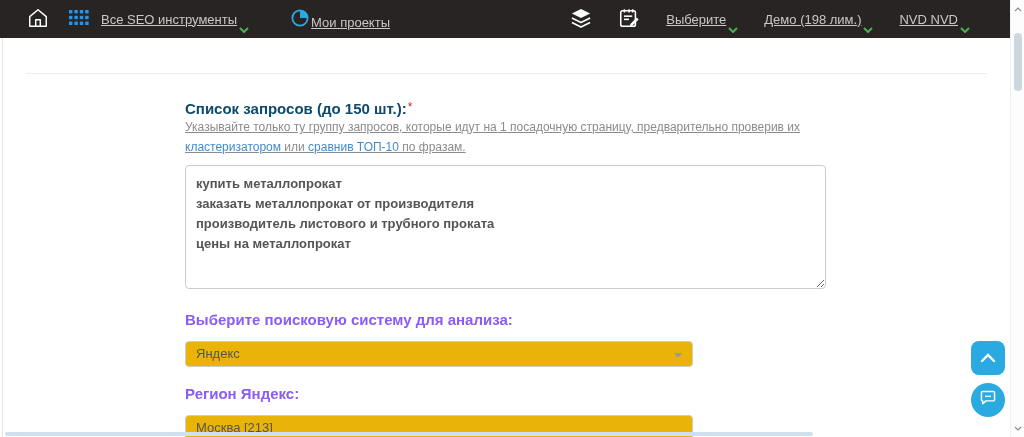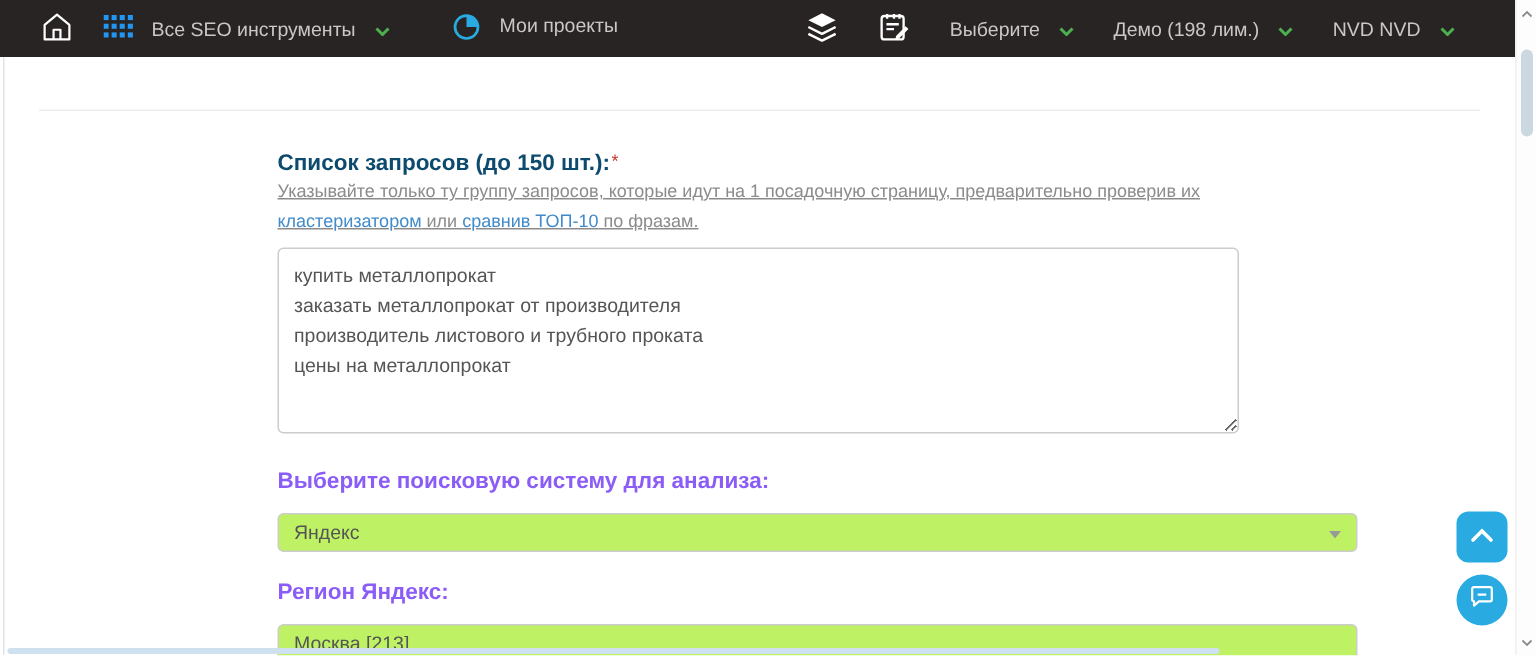--- a/index.html
+++ b/index.html
@@ -6,21 +6,21 @@
   html,body { width:1024px; height:437px; overflow:hidden; }
   body { font-family:"Liberation Sans", sans-serif; background:#fff; }
   #stage { position:relative; width:1024px; height:437px; background:#fff; overflow:hidden; }
 
   
   .topbar {
     position:absolute; left:0; top:0; width:1010px; height:38px;
     background:#282424; display:flex; align-items:center; color:#c9c7c7;
     font-size:13px;
   }
-  .tb-item { display:flex; align-items:flex-start; gap:13px; cursor:pointer; white-space:nowrap; }
+  .tb-item { display:flex; align-items:flex-end; gap:2px; cursor:pointer; white-space:nowrap;text-decoration:underline; }
   .tb-text { color:#c9c7c7; }
   .chev-green { width:10px; height:6px; display:inline-block; }
   .home-wrap { margin-left:27px; }
   .grid-wrap { margin-left:20px; }
   .alltools-wrap { margin-left:12px; }
   .proj-wrap { margin-left:42px; }
   .tb-right { margin-left:auto; display:flex; align-items:center; gap:26px; margin-right:40px; }
   .tb-iconbtn { display:flex; align-items:center; }
 
   
@@ -49,28 +49,28 @@
 
   .fld-label { font-size:15px; font-weight:bold; color:#0c4a6e; }
   .req { color:#c0392b; font-size:12px; vertical-align:top; margin-left:1px; }
 
   .hint { font-size:12px; color:#8b8b8b; line-height:1.65; width:641px;text-decoration:underline; }
 
   .queries-box {
     margin-top:7px; width:641px; height:124px; resize:vertical;
     border:1px solid #ccc; border-radius:4px; padding:8px 10px;
     font-family:"Liberation Sans", sans-serif; font-size:13px; color:#555; line-height:1.55;
-    outline:none; background:#fff;
+    outline:none; background:#fff;font-weight:bold;
   }
 
   .sec-label { margin-top:18px; font-size:15px; font-weight:bold; color:#8b5cf6; }
 
   .select {
-    position:relative; margin-top:13px; width:720px; height:26px;
-    border:1px solid #ccc; border-radius:4px; background:#bef264;
+    position:relative; margin-top:13px; width:508px; height:26px;
+    border:1px solid #ccc; border-radius:4px; background:#eab308;
     display:flex; align-items:center; padding-left:10px; font-size:13px; color:#555;
     cursor:pointer;
   }
   .select .caret {
     position:absolute; right:10px; top:11px; width:0; height:0;
     border-left:4px solid transparent; border-right:4px solid transparent;
     border-top:5px solid #999;
   }
 
   

